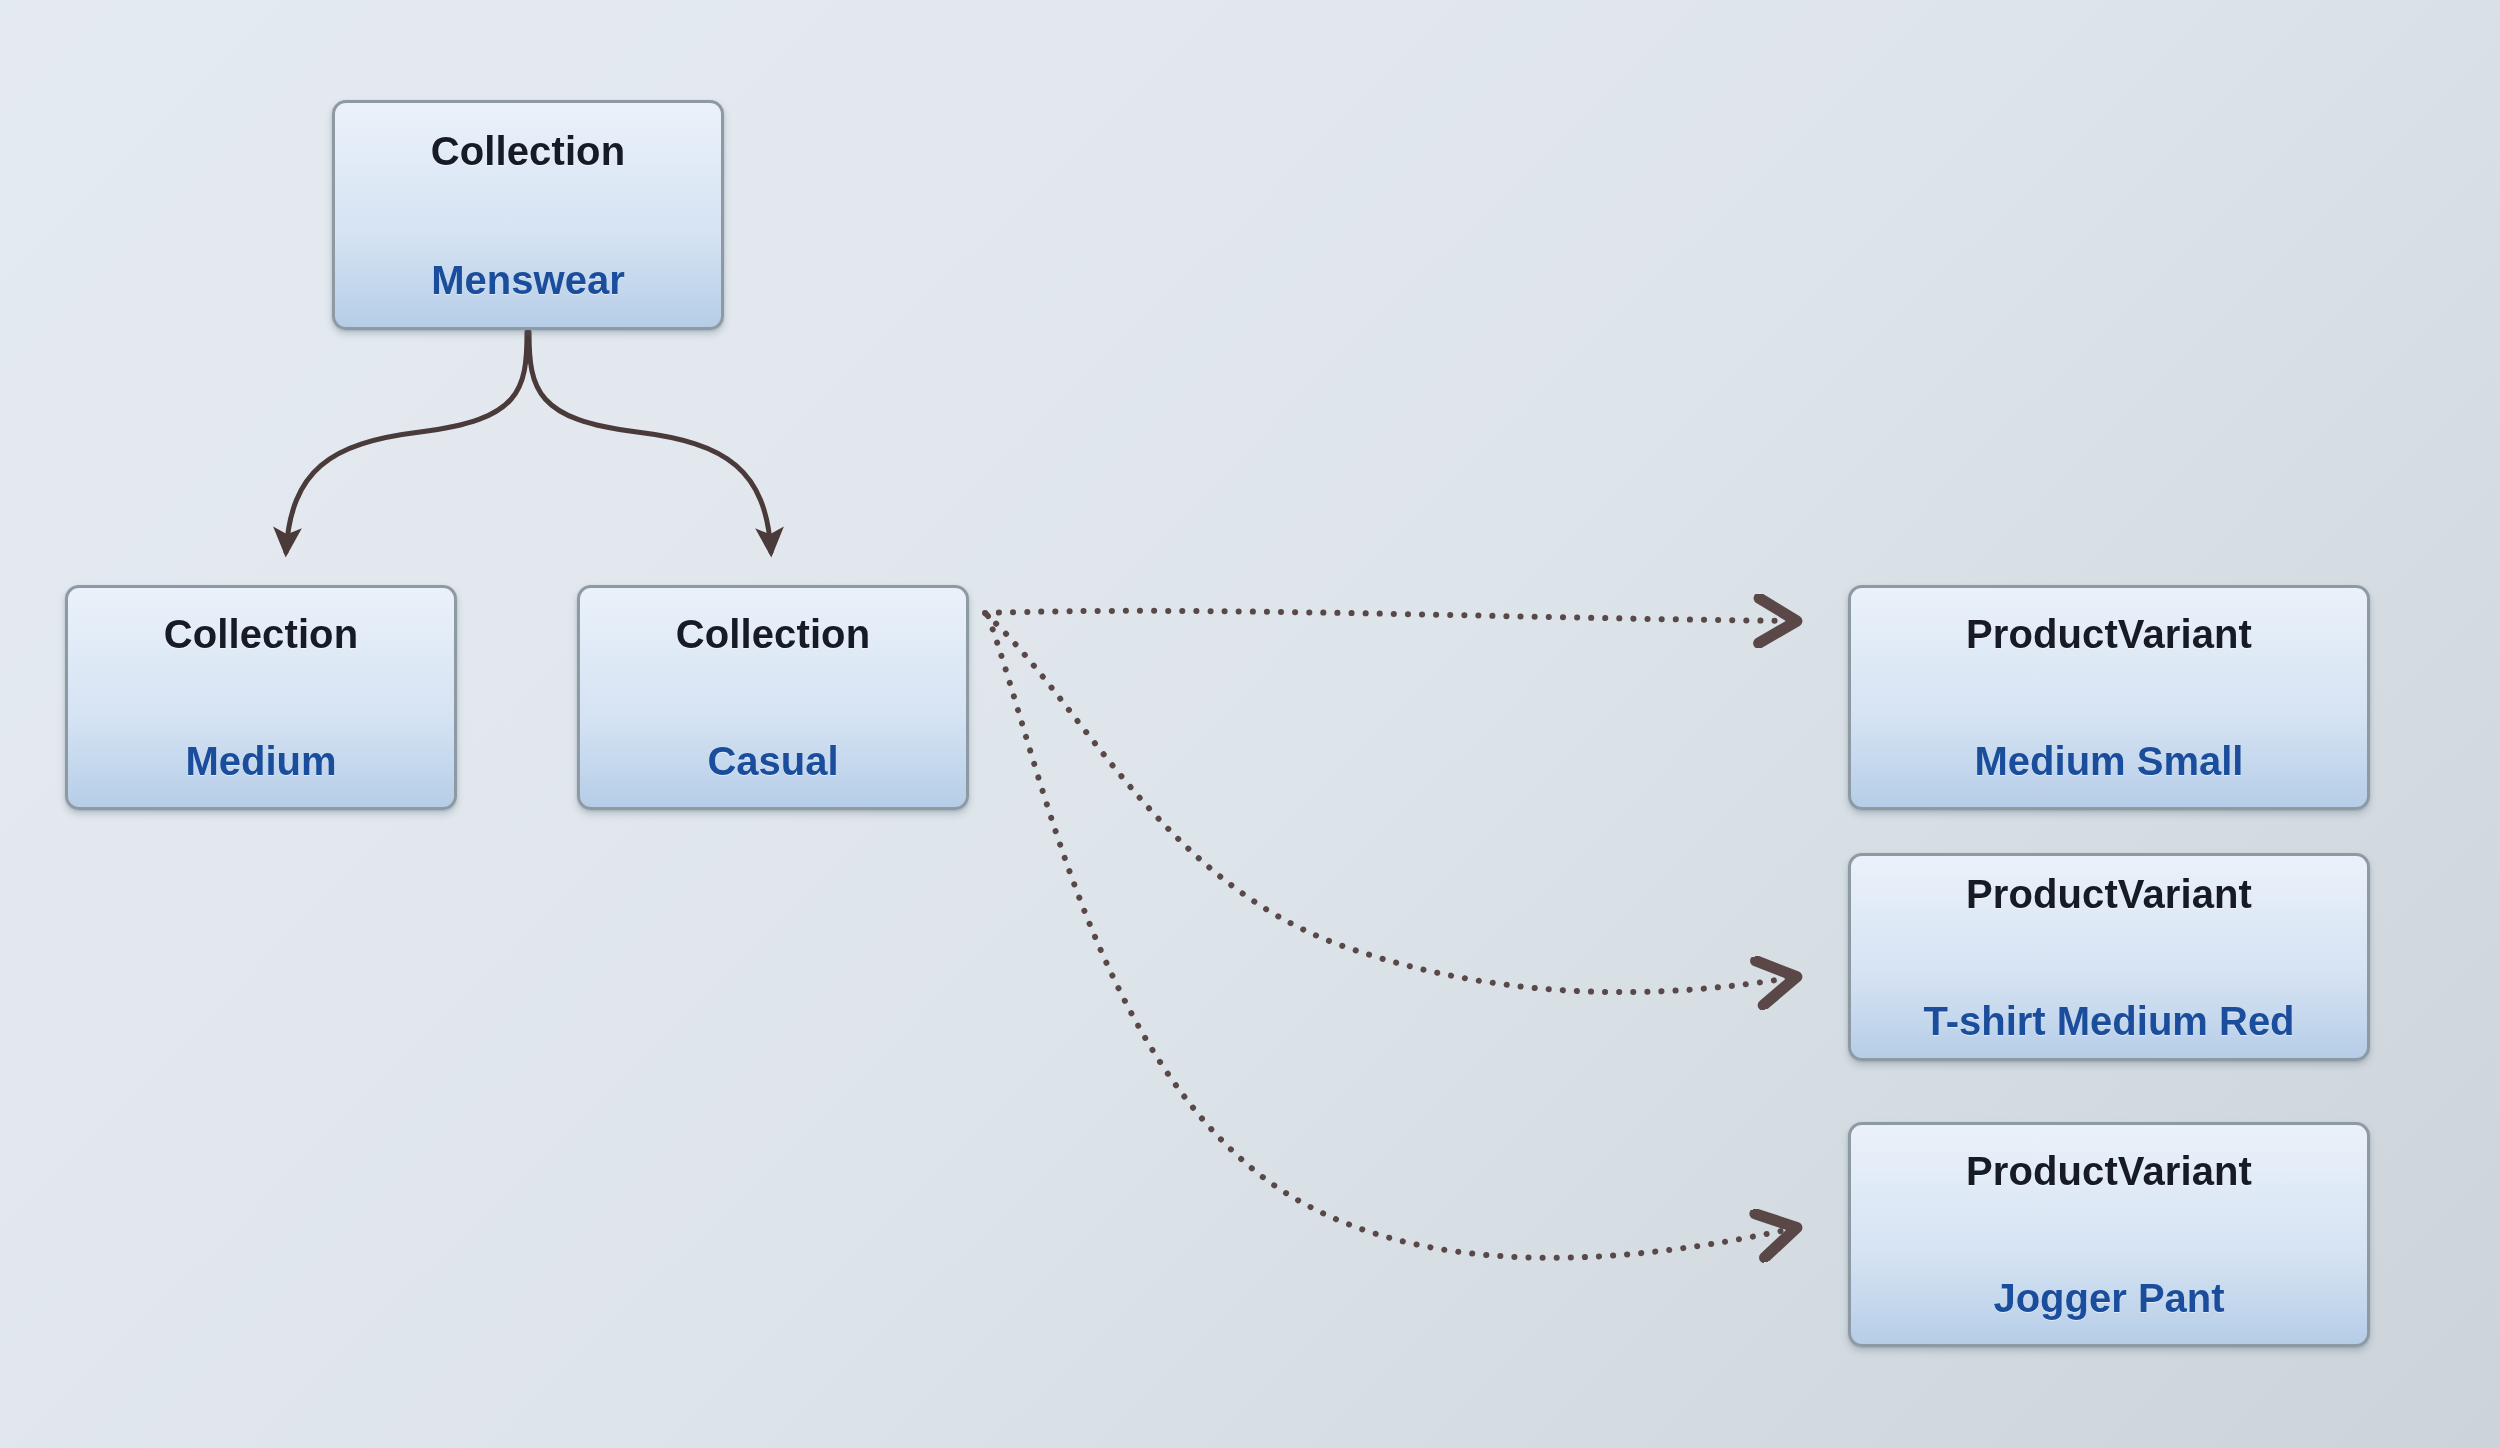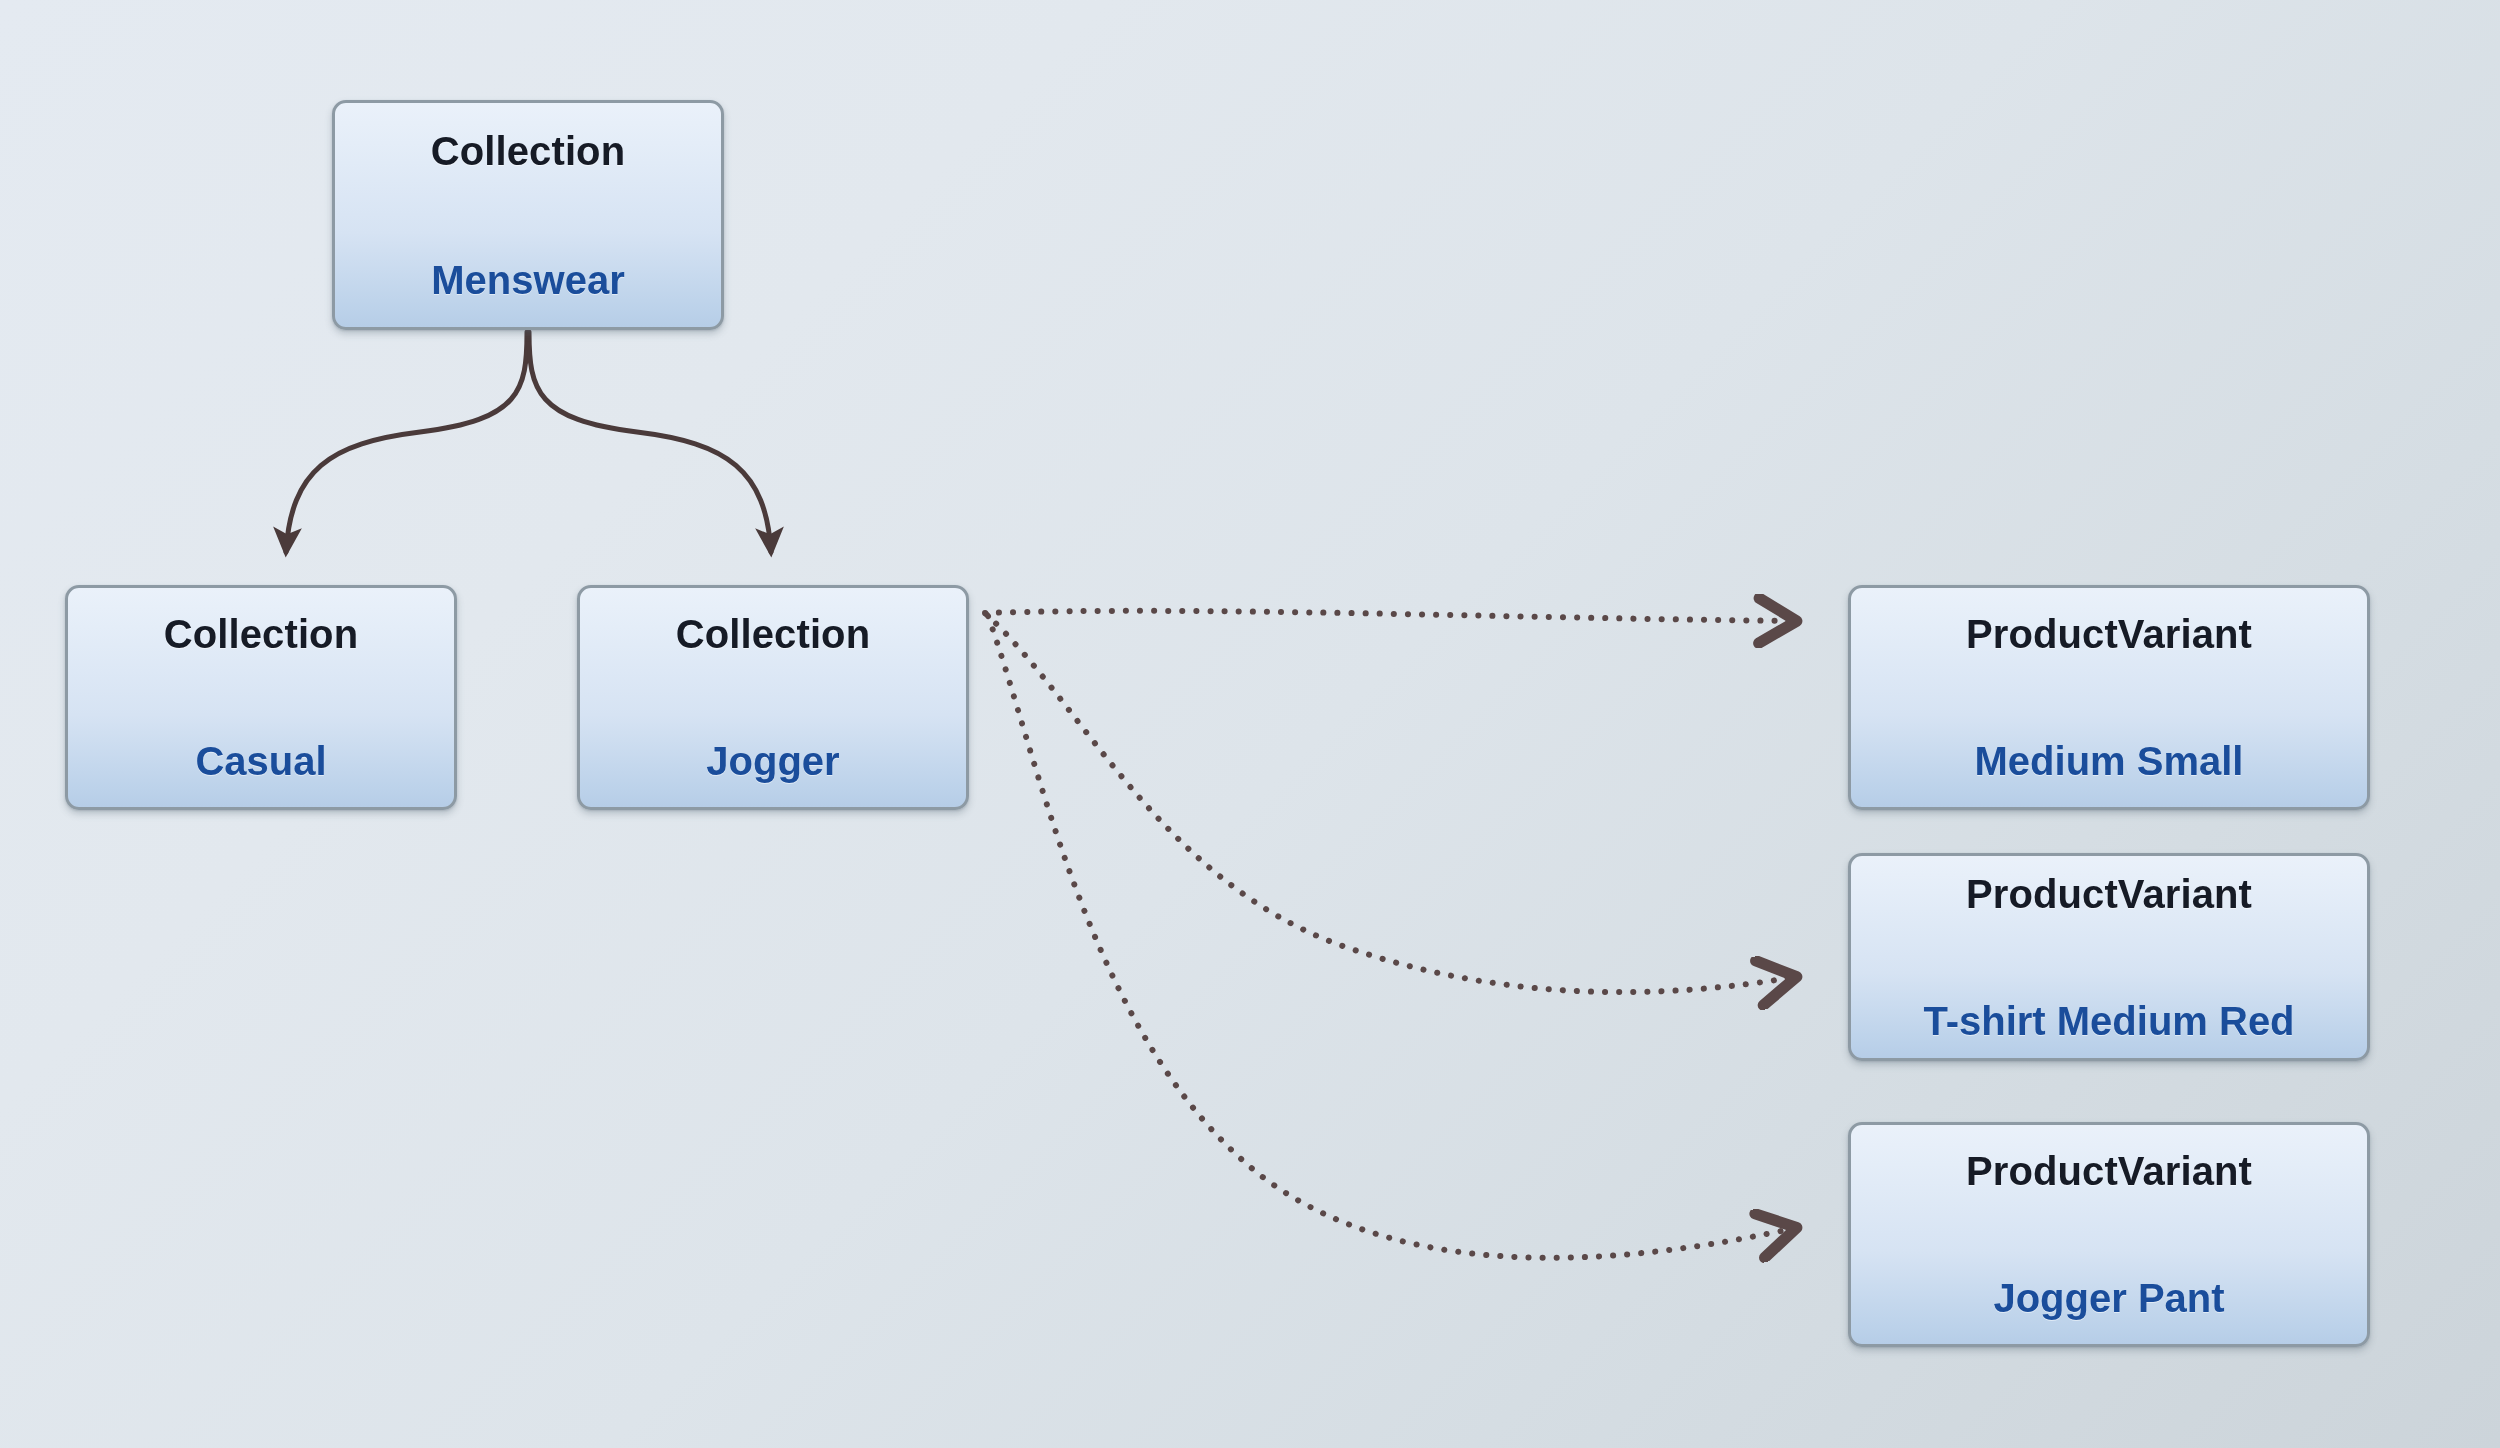--- a/index.html
+++ b/index.html
@@ -80,27 +80,27 @@
 
   <div class="node" id="node-menswear">
     <span class="node-type">Collection</span>
     <span class="gap-1"></span>
     <span class="node-label">Menswear</span>
   </div>
 
   <div class="node" id="node-formal">
     <span class="node-type">Collection</span>
     <span class="gap-2"></span>
-    <span class="node-label">Casual</span>
+    <span class="node-label">Medium</span>
   </div>
 
   <div class="node" id="node-casual">
     <span class="node-type">Collection</span>
     <span class="gap-2"></span>
-    <span class="node-label">Jogger</span>
+    <span class="node-label">Casual</span>
   </div>
 
   <div class="node" id="node-hoodie">
     <span class="node-type">ProductVariant</span>
     <span class="gap-2"></span>
     <span class="node-label">Medium Small</span>
   </div>
 
   <div class="node" id="node-tshirt">
     <span class="node-type">ProductVariant</span>

